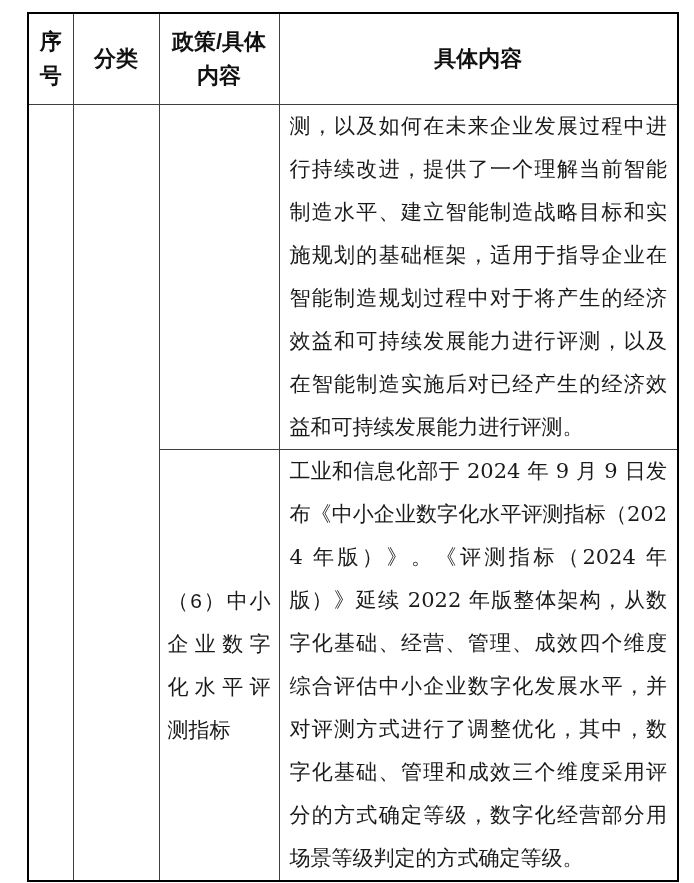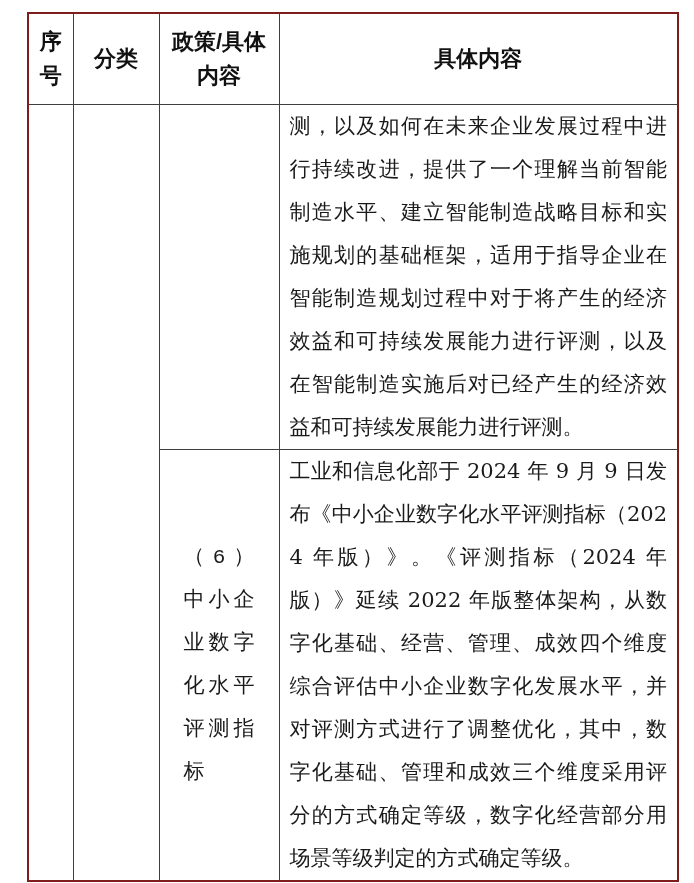--- a/index.html
+++ b/index.html
@@ -14,21 +14,21 @@
     background: #ffffff;
     overflow: hidden;
   }
   table.policy-table {
     position: absolute;
     left: 27px;
     top: 12px;
     width: 650px;
     border-collapse: collapse;
     table-layout: fixed;
-    border: 2px solid #7f1d1d;
+    border: 2px solid #000000;
   }
   table.policy-table td, table.policy-table th {
     border: 1px solid #3f3f3f;
     overflow: hidden;
     background: #ffffff;
   }
   col.c-serial   { width: 45px; }
   col.c-category { width: 86px; }
   col.c-name     { width: 120px; }
   col.c-content  { width: 399px; }
@@ -43,27 +43,27 @@
     text-align: center;
     vertical-align: middle;
     padding: 2px;
     word-break: break-all;
   }
   td.cell-empty {
     background: #ffffff;
   }
   td.cell-name {
     vertical-align: middle;
-    font-family: Liberation Mono, monospace;
+    font-family: Liberation Sans, sans-serif;
     font-size: 21px;
     line-height: 43px;
     color: #1a1a1a;
     text-align: justify;
     text-justify: inter-character;
-    padding: 0 24px;
+    padding: 0 8px;
     word-break: break-all;
   }
   td.cell-content {
     vertical-align: middle;
     font-family: "DejaVu Serif", "Liberation Serif", serif;
     font-size: 21px;
     line-height: 43px;
     color: #1a1a1a;
     text-align: justify;
     text-justify: inter-character;

